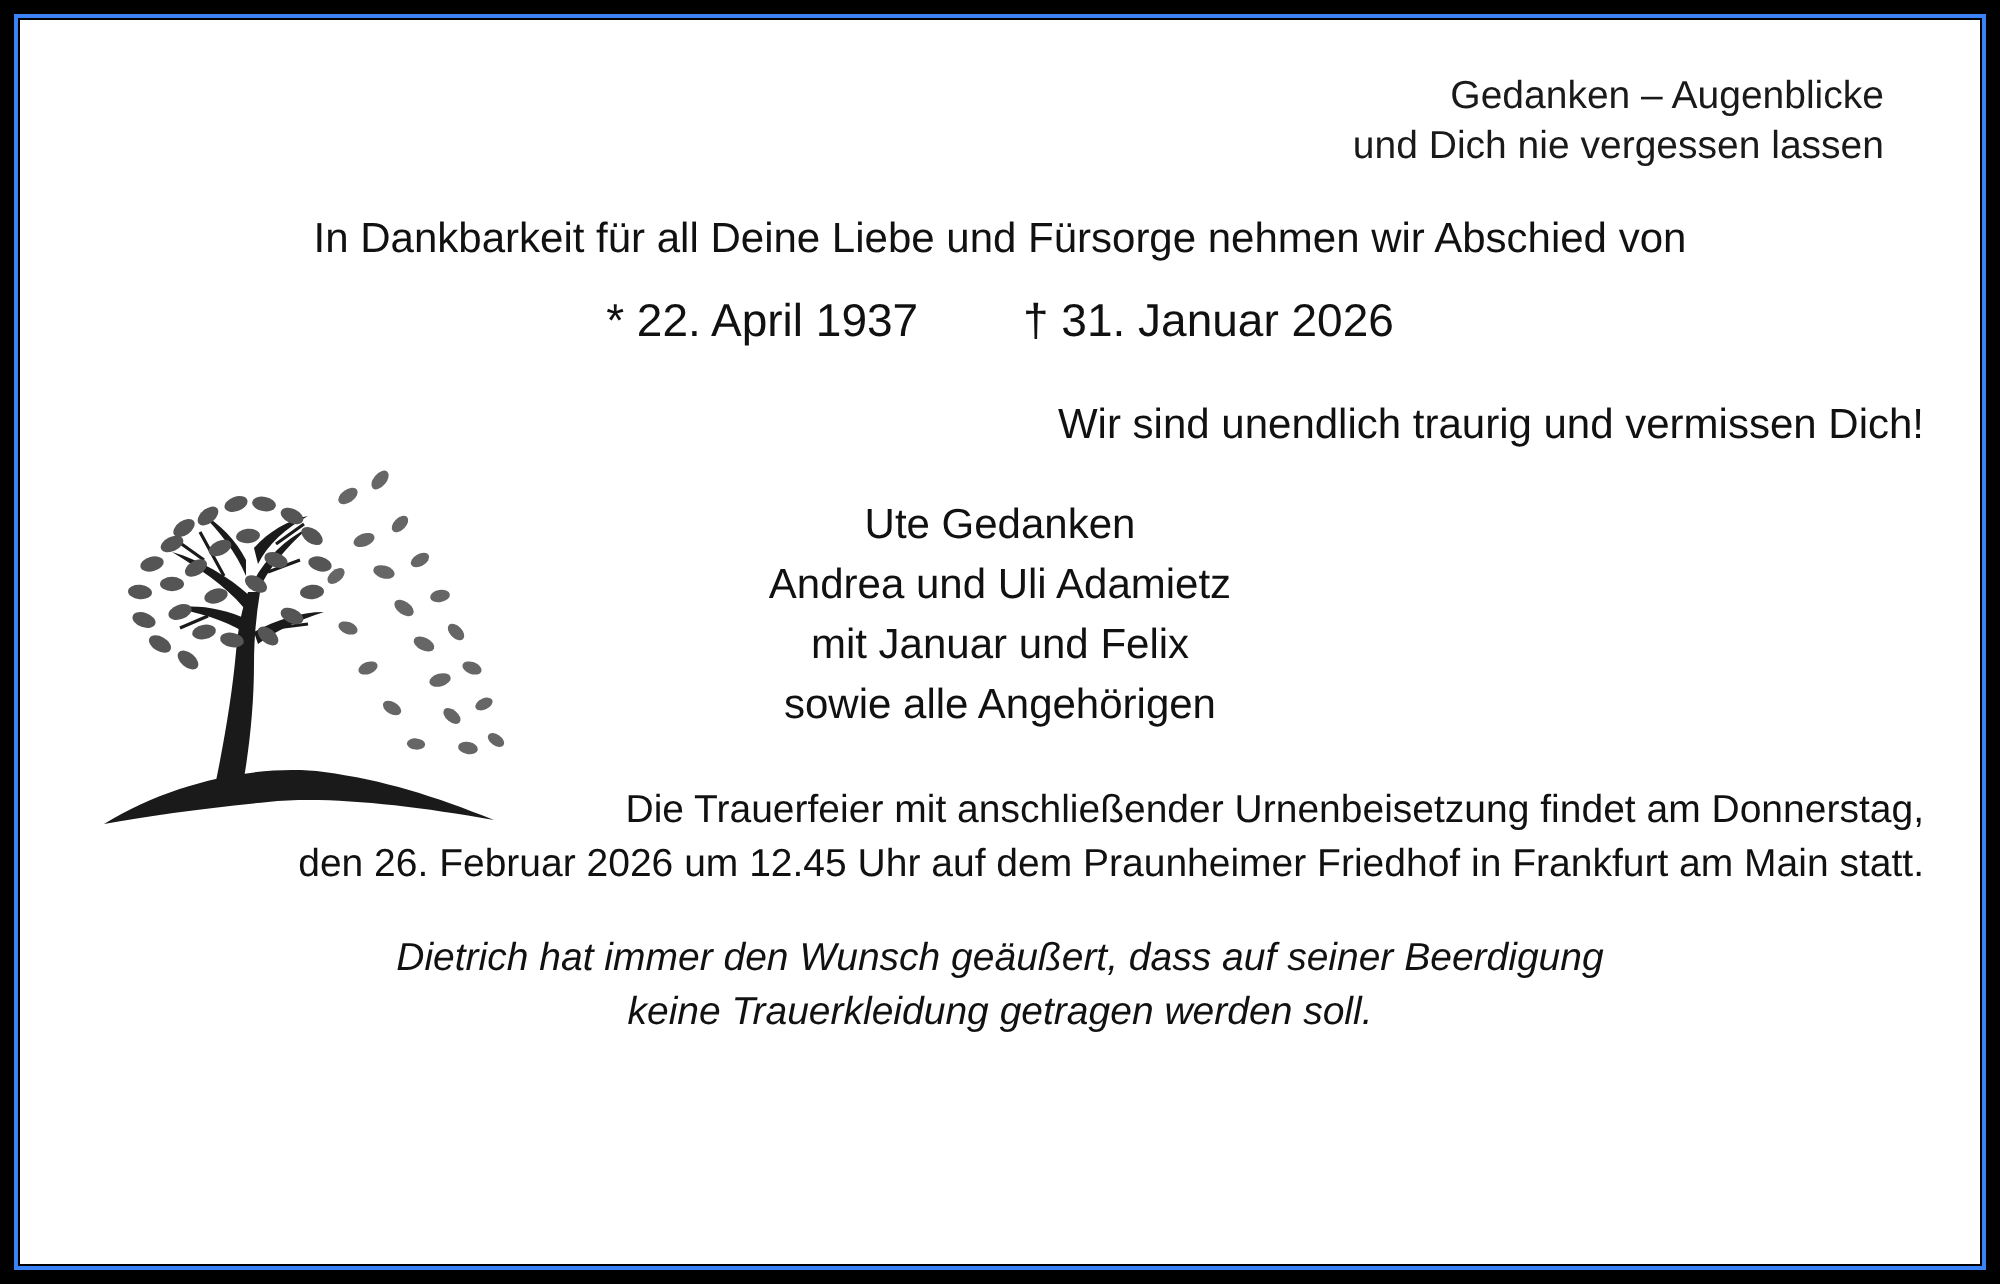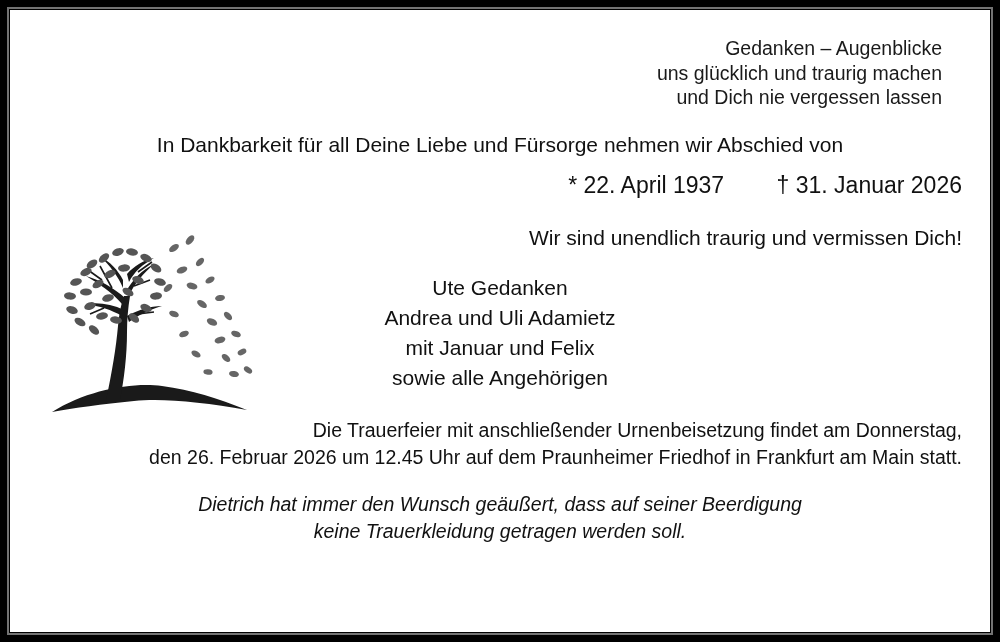--- a/index.html
+++ b/index.html
@@ -9,21 +9,21 @@
   }
   body {
     font-family: "Liberation Sans", sans-serif;
     color: #111111;
   }
   .page {
     position: relative;
     width: 1000px;
     height: 642px;
     box-sizing: border-box;
-    background: #737373;
+    background: #3b82f6;
     overflow: hidden;
   }
   .border-outer {
     position: absolute;
     left: 0;
     top: 0;
     width: 1000px;
     height: 642px;
     box-sizing: border-box;
     border: 7px solid #000000;
@@ -72,21 +72,21 @@
   .name {
     text-align: center;
     font-size: 41px;
     line-height: 50px;
     margin-top: 22px;
     letter-spacing: 0.5px;
     color: #000000;
   }
 
   .dates {
-    text-align: right;
+    text-align: center;
     font-size: 23px;
     line-height: 30px;
     margin-top: 12px;
     color: #111111;
   }
   .dates .birth { margin-right: 46px; }
 
   .mourn-line {
     text-align: right;
     font-size: 21px;
@@ -136,21 +136,20 @@
 <body>
 
 <div class="page">
   <div class="border-outer"></div>
   <div class="border-inner"></div>
 
   <div class="content">
 
     <div class="poem">
       <div>Gedanken – Augenblicke</div>
-      <div>uns glücklich und traurig machen</div>
       <div>und Dich nie vergessen lassen</div>
     </div>
 
     <div class="lead">In Dankbarkeit für all Deine Liebe und Fürsorge nehmen wir Abschied von</div>
 
 
     <div class="dates">
       <span class="birth">* 22. April 1937</span>
       <span class="death">† 31. Januar 2026</span>
     </div>

